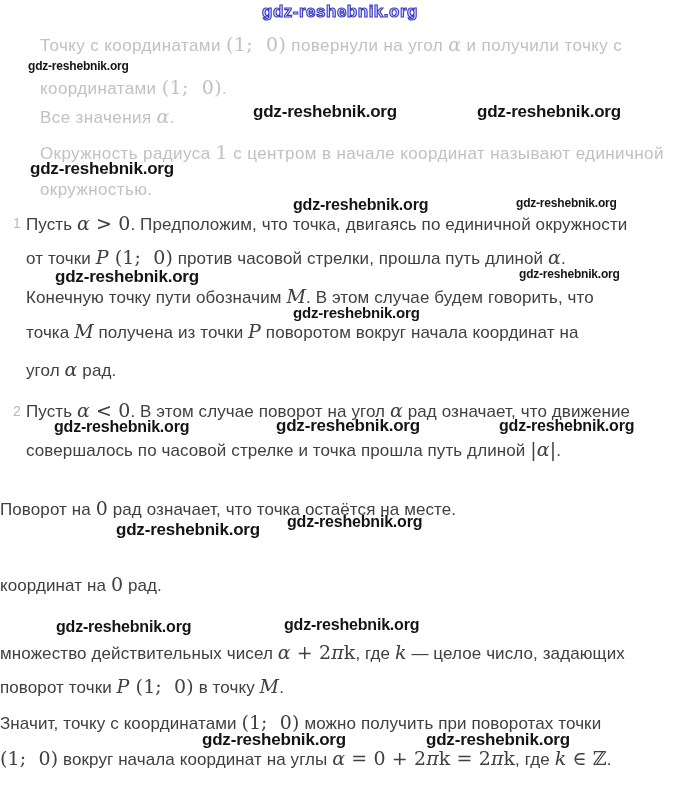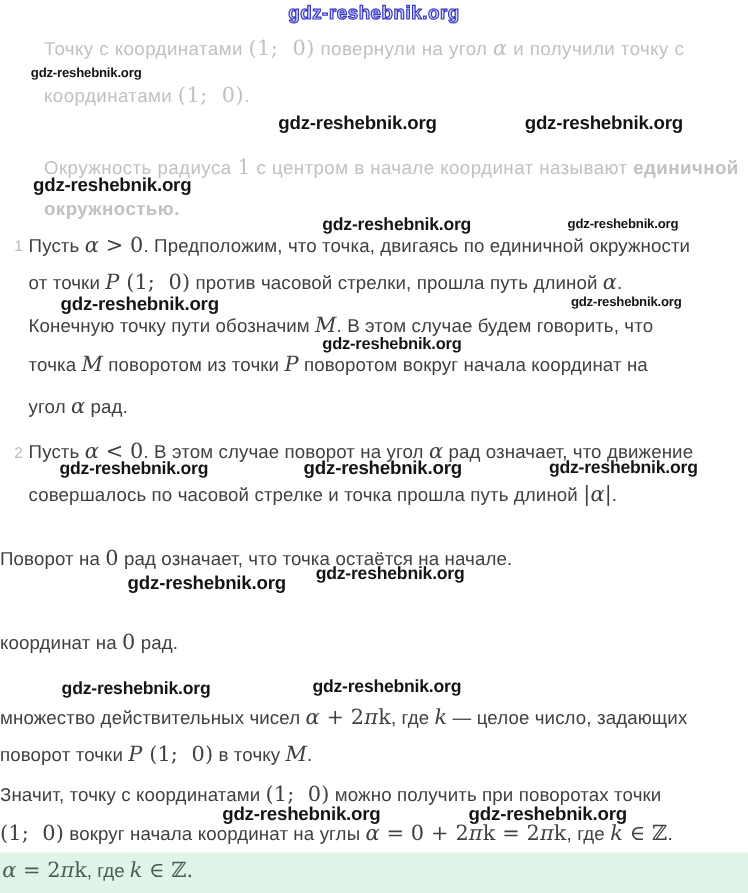--- a/index.html
+++ b/index.html
@@ -6,21 +6,21 @@
     --gray_text:#c1c1c1; --body_text:#404040; --list_number:#b9b9b9;
     --watermark_black:#141414; --watermark_blue:#3737c8;
     --answer_bg:#e0f4e8; --answer_text:#4e5c54;
   }
   html,body{margin:0;padding:0;}
   body{background:#ffffff;font-family:"Liberation Sans",sans-serif;}
   .page{position:relative;width:680px;height:812px;background:#fff;overflow:hidden;}
   .line{position:absolute;white-space:nowrap;font-size:17px;line-height:26px;}
   .g{color:var(--gray_text);letter-spacing:0.4px;margin-left:40px;}
   .d{color:var(--body_text);letter-spacing:0.1px;}
-  .seg-b{font-weight:bold;}
+  .seg-b{font-weight:normal;}
   .seg-v{font-family:"DejaVu Serif",serif;font-style:italic;font-size:19px;}
   .seg-n{font-family:"DejaVu Serif",serif;font-size:19px;}
   .num{position:absolute;color:var(--list_number);font-size:14px;line-height:22px;}
   .wm{position:absolute;font-weight:700;color:var(--watermark_black);
       white-space:nowrap;letter-spacing:-0.2px;line-height:1.15;}
   .wm-blue{position:absolute;top:2px;left:50%;transform:translateX(-50%);
       font-size:17px;font-weight:700;color:#dcdcf5;
       -webkit-text-stroke:1.1px var(--watermark_blue);letter-spacing:0.5px;}
   .answer-band{position:absolute;left:0;top:775px;width:680px;height:37px;
       background:var(--answer_bg);}
@@ -46,40 +46,38 @@
   <div class="wm" style="left:499px;top:417px;font-size:16px">gdz-reshebnik.org</div>
   <div class="wm" style="left:116px;top:520px;font-size:17px">gdz-reshebnik.org</div>
   <div class="wm" style="left:287px;top:513px;font-size:16px">gdz-reshebnik.org</div>
   <div class="wm" style="left:56px;top:618px;font-size:16px">gdz-reshebnik.org</div>
   <div class="wm" style="left:284px;top:616px;font-size:16px">gdz-reshebnik.org</div>
   <div class="wm" style="left:202px;top:730px;font-size:17px">gdz-reshebnik.org</div>
   <div class="wm" style="left:426px;top:730px;font-size:17px">gdz-reshebnik.org</div>
 
   <div class="line g" style="left:0;top:31px"><span class="seg-t">Точку с координатами </span><span class="seg-n">(1;&nbsp; 0)</span><span class="seg-t"> повернули на угол </span><span class="seg-v">α</span><span class="seg-t"> и получили точку с</span></div>
   <div class="line g" style="left:0;top:74px"><span class="seg-t">координатами </span><span class="seg-n">(1;&nbsp; 0)</span><span class="seg-t">.</span></div>
+  <div class="line g" style="left:0;top:103px"><span class="seg-t">Все значения </span><span class="seg-v">α</span><span class="seg-t">.</span></div>
   <div class="line g" style="left:0;top:139px"><span class="seg-t">Окружность радиуса </span><span class="seg-n">1</span><span class="seg-t"> с центром в начале координат называют </span><span class="seg-b">единичной</span></div>
   <div class="line g" style="left:0;top:177px"><span class="seg-b">окружностью.</span></div>
 
   <div class="num" style="left:13px;top:212px">1</div>
   <div class="line d" style="left:26px;top:210px"><span class="seg-t">Пусть </span><span class="seg-v">α</span><span class="seg-n"> &gt; 0</span><span class="seg-t">. Предположим, что точка, двигаясь по единичной окружности</span></div>
   <div class="line d" style="left:26px;top:244px"><span class="seg-t">от точки </span><span class="seg-v">P</span><span class="seg-n"> (1;&nbsp; 0)</span><span class="seg-t"> против часовой стрелки, прошла путь длиной </span><span class="seg-v">α</span><span class="seg-t">.</span></div>
   <div class="line d" style="left:26px;top:283px"><span class="seg-t">Конечную точку пути обозначим </span><span class="seg-v">M</span><span class="seg-t">. В этом случае будем говорить, что</span></div>
-  <div class="line d" style="left:26px;top:318px"><span class="seg-t">точка </span><span class="seg-v">M</span><span class="seg-t"> поворотом из точки </span><span class="seg-v">P</span><span class="seg-t"> поворотом вокруг начала координат на</span></div>
+  <div class="line d" style="left:26px;top:318px"><span class="seg-t">точка </span><span class="seg-v">M</span><span class="seg-t"> получена из точки </span><span class="seg-v">P</span><span class="seg-t"> поворотом вокруг начала координат на</span></div>
   <div class="line d" style="left:26px;top:356px"><span class="seg-t">угол </span><span class="seg-v">α</span><span class="seg-t"> рад.</span></div>
 
   <div class="num" style="left:13px;top:400px">2</div>
   <div class="line d" style="left:26px;top:397px"><span class="seg-t">Пусть </span><span class="seg-v">α</span><span class="seg-n"> &lt; 0</span><span class="seg-t">. В этом случае поворот на угол </span><span class="seg-v">α</span><span class="seg-t"> рад означает, что движение</span></div>
   <div class="line d" style="left:26px;top:436px"><span class="seg-t">совершалось по часовой стрелке и точка прошла путь длиной </span><span class="seg-n">|</span><span class="seg-v">α</span><span class="seg-n">|</span><span class="seg-t">.</span></div>
 
-  <div class="line d" style="left:0;top:495px"><span class="seg-t">Поворот на </span><span class="seg-n">0</span><span class="seg-t"> рад означает, что точка остаётся на начале.</span></div>
+  <div class="line d" style="left:0;top:495px"><span class="seg-t">Поворот на </span><span class="seg-n">0</span><span class="seg-t"> рад означает, что точка остаётся на месте.</span></div>
   <div class="line d" style="left:0;top:571px"><span class="seg-t">координат на </span><span class="seg-n">0</span><span class="seg-t"> рад.</span></div>
 
   <div class="line d" style="left:0;top:639px"><span class="seg-t">множество действительных чисел </span><span class="seg-v">α</span><span class="seg-n"> + 2</span><span class="seg-v">π</span><span class="seg-n">k</span><span class="seg-t">, где </span><span class="seg-v">k</span><span class="seg-t"> — целое число, задающих</span></div>
   <div class="line d" style="left:0;top:673px"><span class="seg-t">поворот точки </span><span class="seg-v">P</span><span class="seg-n"> (1;&nbsp; 0)</span><span class="seg-t"> в точку </span><span class="seg-v">M</span><span class="seg-t">.</span></div>
 
   <div class="line d" style="left:0;top:709px"><span class="seg-t">Значит, точку с координатами </span><span class="seg-n">(1;&nbsp; 0)</span><span class="seg-t"> можно получить при поворотах точки</span></div>
   <div class="line d" style="left:0;top:745px"><span class="seg-n">(1;&nbsp; 0)</span><span class="seg-t"> вокруг начала координат на углы </span><span class="seg-v">α</span><span class="seg-n"> = 0 + 2</span><span class="seg-v">π</span><span class="seg-n">k = 2</span><span class="seg-v">π</span><span class="seg-n">k</span><span class="seg-t">, где </span><span class="seg-v">k</span><span class="seg-n"> ∈ ℤ</span><span class="seg-t">.</span></div>
 
-  <div class="answer-band">
-    <div class="line"><span class="seg-v">α</span><span class="seg-n"> = 2</span><span class="seg-v">π</span><span class="seg-n">k</span><span class="seg-t">, где </span><span class="seg-v">k</span><span class="seg-n"> ∈ ℤ.</span></div>
-  </div>
 
 </div>
 
 </body></html>

